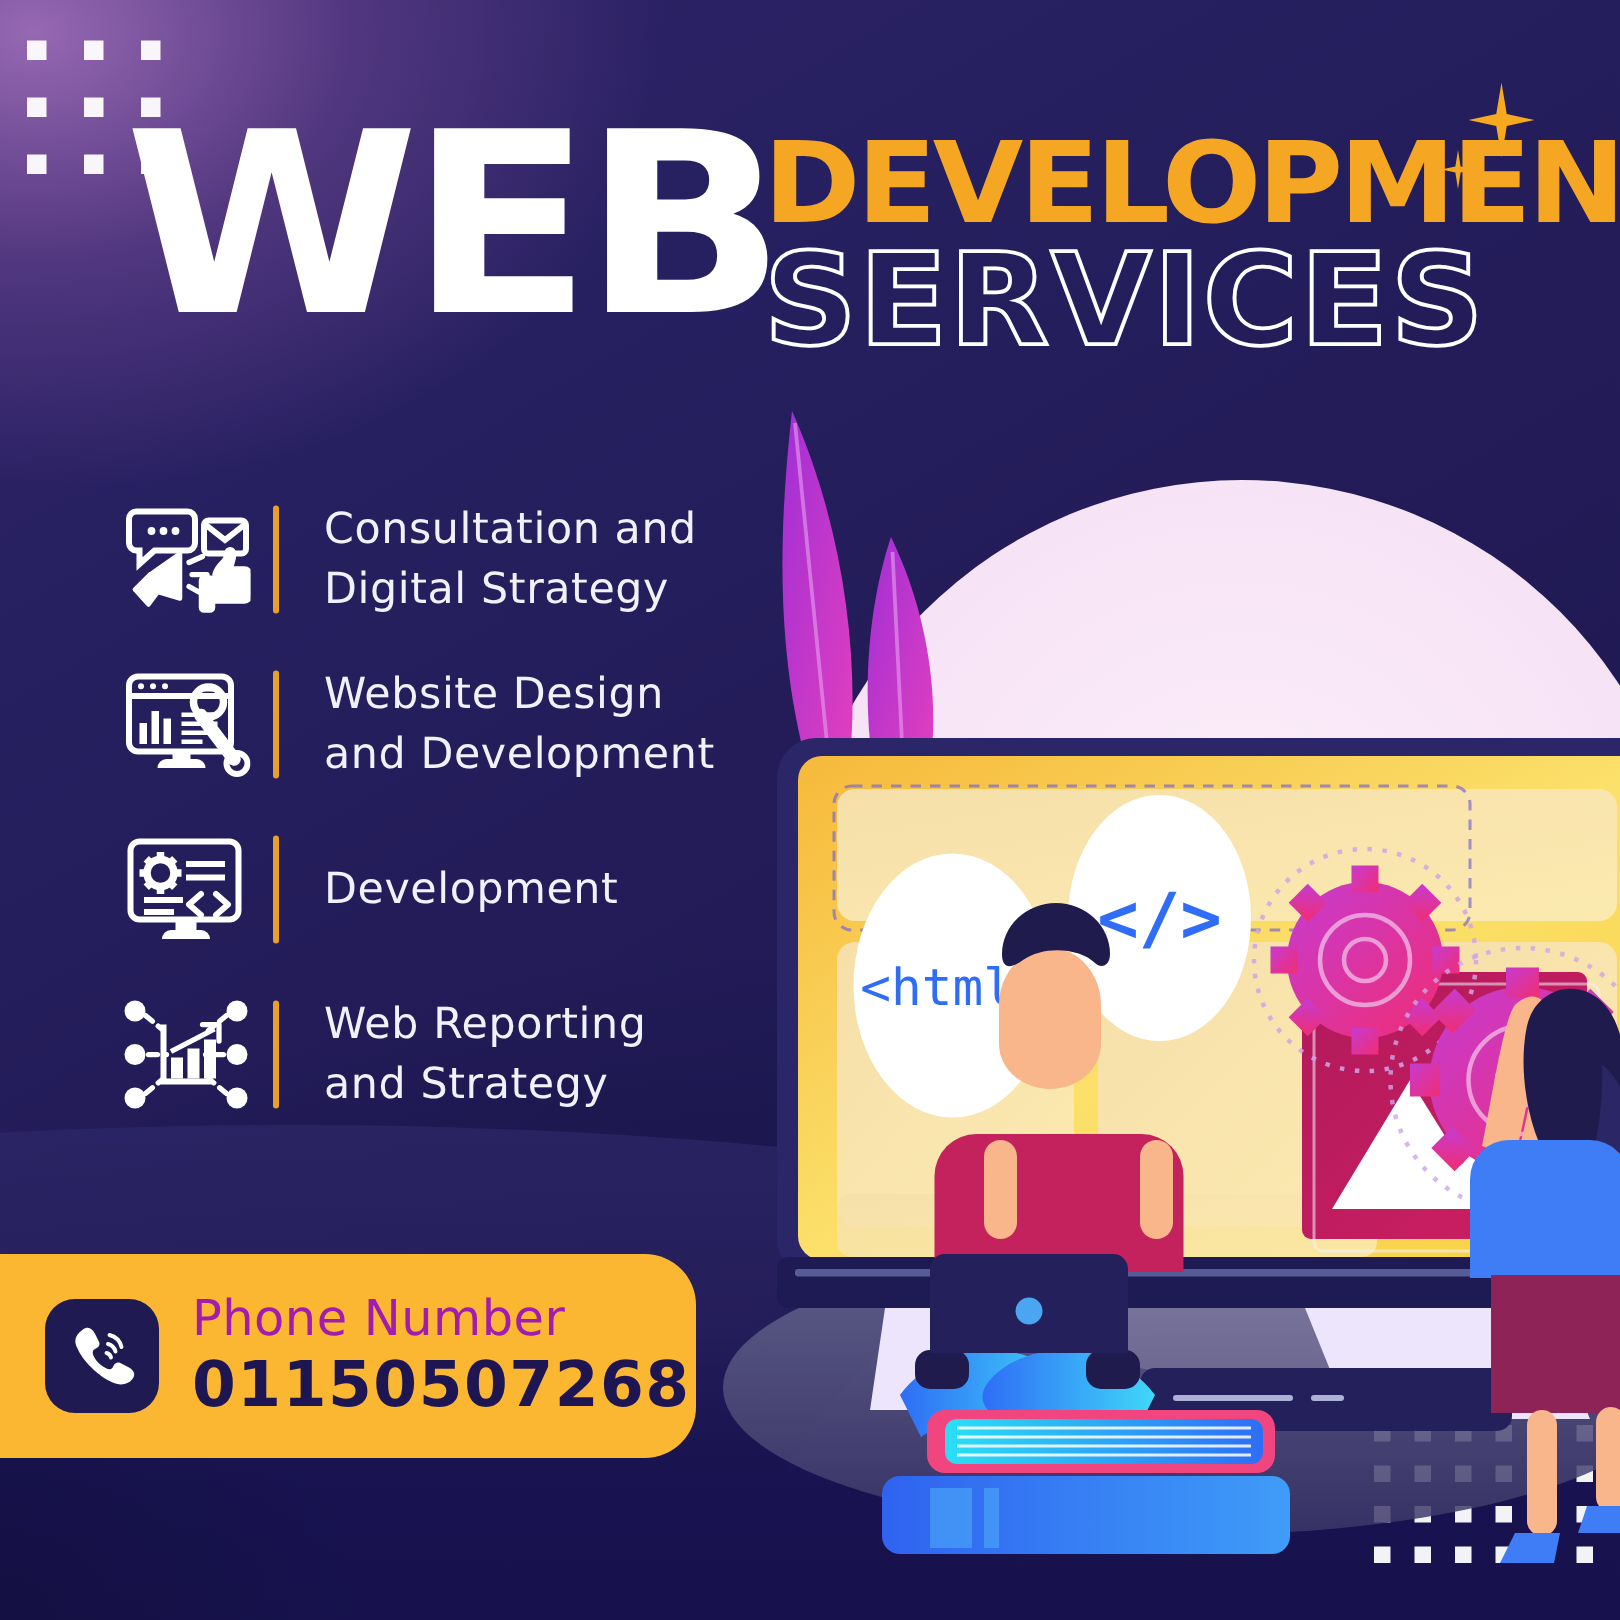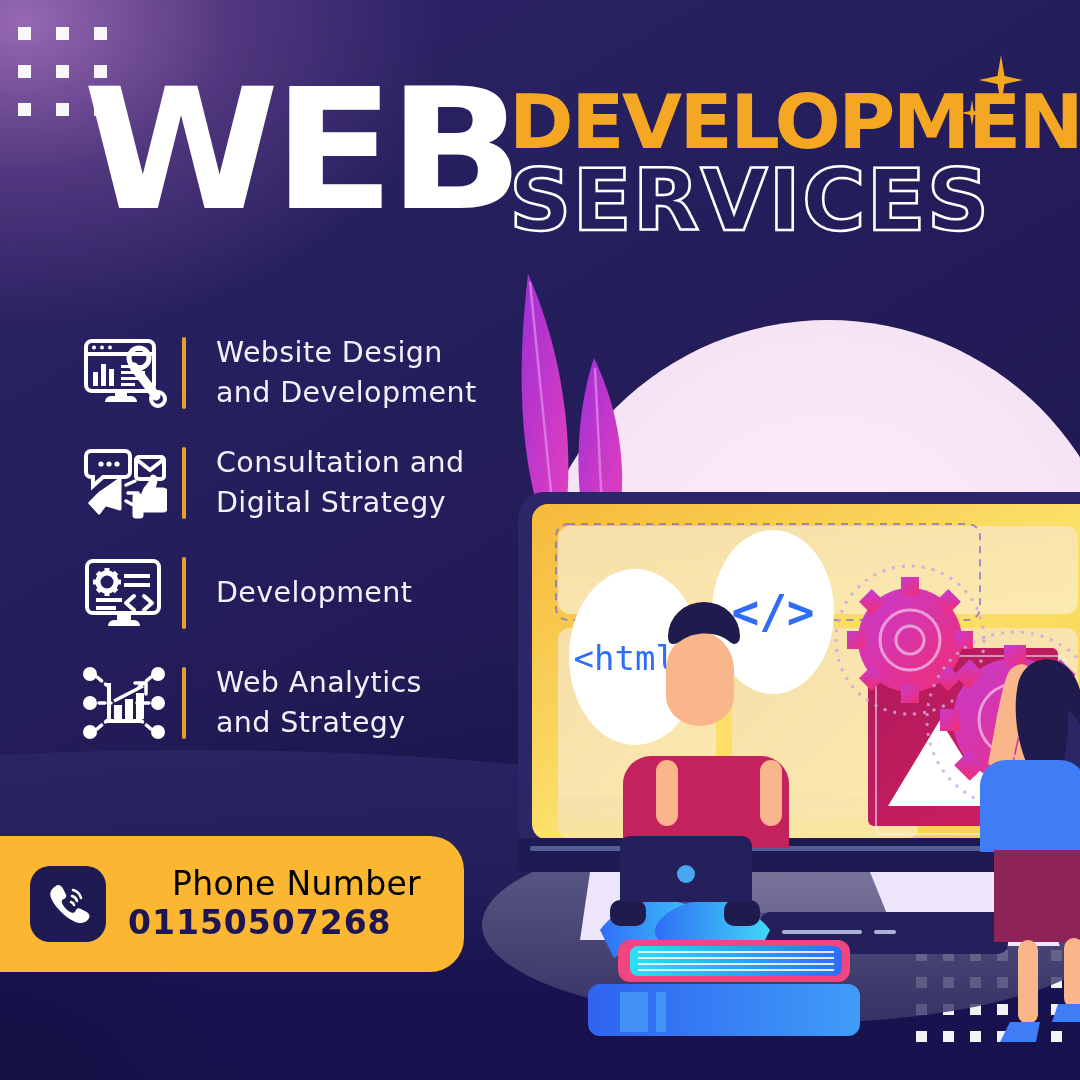--- a/index.html
+++ b/index.html
@@ -64,22 +64,22 @@
   .svc-icon svg{display:block;}
   .svc-bar{width:4px;height:72px;background:#e9a02a;border-radius:2px;margin:0 30px 0 4px;}
   .svc-text{color:#f2f0fa;font-size:28.5px;line-height:1.42;letter-spacing:.4px;}
 
   
   .phone-banner{position:absolute;left:-14px;top:836px;width:478px;height:136px;
     background:#fbb731;border-radius:0 34px 34px 0;display:flex;align-items:center;}
   .phone-chip{width:76px;height:76px;margin-left:44px;background:#1f1a52;
     border-radius:20px;display:flex;align-items:center;justify-content:center;flex:0 0 76px;}
   .phone-txt{margin-left:22px;}
-  .phone-label{color:#000000;font-size:33px;letter-spacing:.3px;line-height:1.1;margin-left:44px;}
-  .phone-num{color:#1d1653;font-size:33px;font-weight:bold;letter-spacing:1px;
+  .phone-label{color:#a21caf;font-size:33px;letter-spacing:.3px;line-height:1.1;}
+  .phone-num{color:#1d1653;font-size:42px;font-weight:bold;letter-spacing:1px;
     line-height:1.15;margin-top:2px;}
 
   
   .illu{position:absolute;left:470px;top:240px;width:640px;height:840px;}
   .illu svg{display:block;}
 </style>
 </head>
 <body>
 
 <div id="poster">
@@ -305,20 +305,43 @@
         <div class="hl-dev">DEVELOPMENT</div>
         <div class="hl-serv">SERVICES</div>
       </div>
     </div>
   </div>
 
   <div class="services">
 
     <div class="svc">
       <div class="svc-icon">
+        <svg width="86" height="76" viewBox="0 0 86 76" fill="none" stroke="#ffffff" stroke-width="4">
+          <path d="M10 6 h34 a5 5 0 0 1 5 5 v16 a5 5 0 0 1 -5 5 h-22 l-10 9 v-9 h-2 a5 5 0 0 1 -5 -5 v-16 a5 5 0 0 1 5 -5 Z"></path>
+          <circle cx="20" cy="19" r="2.6" fill="#fff" stroke="none"></circle>
+          <circle cx="28" cy="19" r="2.6" fill="#fff" stroke="none"></circle>
+          <circle cx="36" cy="19" r="2.6" fill="#fff" stroke="none"></circle>
+          <rect x="55" y="12" width="28" height="22" rx="3"></rect>
+          <path d="M55 14 l14 11 l14 -11"></path>
+          <path d="M9 58 l10 -10 l20 -14 v30 l-20 -6 Z" fill="#fff" stroke="#fff" stroke-width="3" stroke-linejoin="round"></path>
+          <path d="M9 58 l10 -10 l8 8 l-9 12 Z" fill="#fff" stroke="#fff" stroke-width="3" stroke-linejoin="round"></path>
+          <path d="M45 40 l9 -4 M47 48 l10 0 M45 56 l9 5" stroke-width="3.5" stroke-linecap="round"></path>
+          <path d="M62 48 c2 -8 8 -8 8 -14 c0 -4 5 -4 5 1 c0 4 -2 7 -2 9 h9 a4 4 0 0 1 4 4 v14 a4 4 0 0 1 -4 4 h-20 Z" fill="#fff" stroke="#fff" stroke-width="3" stroke-linejoin="round"></path>
+          <rect x="53" y="50" width="8" height="22" rx="2" fill="#fff" stroke="#fff" stroke-width="3"></rect>
+        </svg>
+      </div>
+      <div class="svc-bar"></div>
+      <div class="svc-text">
+        <div>Consultation and</div>
+        <div>Digital Strategy</div>
+      </div>
+    </div>
+
+    <div class="svc">
+      <div class="svc-icon">
         <svg width="86" height="74" viewBox="0 0 86 74" fill="none" stroke="#ffffff" stroke-width="4">
           <rect x="5" y="5" width="68" height="50" rx="6"></rect>
           <line x1="5" y1="18" x2="73" y2="18"></line>
           <circle cx="13" cy="11.5" r="2" fill="#fff" stroke="none"></circle>
           <circle cx="21" cy="11.5" r="2" fill="#fff" stroke="none"></circle>
           <circle cx="29" cy="11.5" r="2" fill="#fff" stroke="none"></circle>
           <g stroke="none" fill="#ffffff">
             <rect x="12" y="36" width="5" height="14"></rect>
               <rect x="20" y="28" width="5" height="22"></rect>
             <rect x="28" y="33" width="5" height="17"></rect>
@@ -332,43 +355,20 @@
           <circle cx="58" cy="22" r="10" stroke-width="5"></circle>
           <path d="M55 13 l6 0 M55 31 l6 0" stroke-width="4"></path>
           <path d="M53 31 L75 60" stroke-width="9" stroke-linecap="round"></path>
           <circle cx="77" cy="63" r="7" stroke-width="4" fill="none"></circle>
         </svg>
       </div>
       <div class="svc-bar"></div>
       <div class="svc-text">
         <div>Website Design</div>
         <div>and Development</div>
-      </div>
-    </div>
-
-    <div class="svc">
-      <div class="svc-icon">
-        <svg width="86" height="76" viewBox="0 0 86 76" fill="none" stroke="#ffffff" stroke-width="4">
-          <path d="M10 6 h34 a5 5 0 0 1 5 5 v16 a5 5 0 0 1 -5 5 h-22 l-10 9 v-9 h-2 a5 5 0 0 1 -5 -5 v-16 a5 5 0 0 1 5 -5 Z"></path>
-          <circle cx="20" cy="19" r="2.6" fill="#fff" stroke="none"></circle>
-          <circle cx="28" cy="19" r="2.6" fill="#fff" stroke="none"></circle>
-          <circle cx="36" cy="19" r="2.6" fill="#fff" stroke="none"></circle>
-          <rect x="55" y="12" width="28" height="22" rx="3"></rect>
-          <path d="M55 14 l14 11 l14 -11"></path>
-          <path d="M9 58 l10 -10 l20 -14 v30 l-20 -6 Z" fill="#fff" stroke="#fff" stroke-width="3" stroke-linejoin="round"></path>
-          <path d="M9 58 l10 -10 l8 8 l-9 12 Z" fill="#fff" stroke="#fff" stroke-width="3" stroke-linejoin="round"></path>
-          <path d="M45 40 l9 -4 M47 48 l10 0 M45 56 l9 5" stroke-width="3.5" stroke-linecap="round"></path>
-          <path d="M62 48 c2 -8 8 -8 8 -14 c0 -4 5 -4 5 1 c0 4 -2 7 -2 9 h9 a4 4 0 0 1 4 4 v14 a4 4 0 0 1 -4 4 h-20 Z" fill="#fff" stroke="#fff" stroke-width="3" stroke-linejoin="round"></path>
-          <rect x="53" y="50" width="8" height="22" rx="2" fill="#fff" stroke="#fff" stroke-width="3"></rect>
-        </svg>
-      </div>
-      <div class="svc-bar"></div>
-      <div class="svc-text">
-        <div>Consultation and</div>
-        <div>Digital Strategy</div>
       </div>
     </div>
 
     <div class="svc">
       <div class="svc-icon">
         <svg width="84" height="74" viewBox="0 0 84 74" fill="none" stroke="#ffffff" stroke-width="4">
           <rect x="5" y="5" width="72" height="52" rx="6"></rect>
           <g fill="#ffffff" stroke="none">
             <rect x="42" y="18" width="26" height="4"></rect>
               <rect x="42" y="27" width="26" height="4"></rect>
@@ -406,21 +406,21 @@
             <rect x="33" y="40" width="8" height="14"></rect>
               <rect x="44" y="34" width="8" height="20"></rect>
             <rect x="55" y="28" width="8" height="26"></rect>
           </g>
           <path d="M33 36 L62 21" stroke-width="3.5"></path>
           <path d="M54 18 h11 v11" stroke-width="3.5" stroke-linecap="round" stroke-linejoin="round"></path>
         </svg>
       </div>
       <div class="svc-bar"></div>
       <div class="svc-text">
-        <div>Web Analytics</div>
+        <div>Web Reporting</div>
         <div>and Strategy</div>
       </div>
     </div>
   </div>
 
   <div class="phone-banner">
     <div class="phone-chip">
       <svg width="44" height="44" viewBox="0 0 44 44" fill="none">
         <path d="M12 7 c4 -3 7 -1 9 3 l3 6 c1 3 -1 4 -3 5 c-2 1 -2 3 -1 5 c2 4 5 7 9 9 c2 1 4 1 5 -1
                  c1 -2 2 -4 5 -3 l6 3 c4 2 6 5 3 9 c-3 4 -9 5 -15 2 C24 41 12 30 8 20 C5 14 8 10 12 7 Z" fill="#ffffff" transform="translate(-2,-2) scale(0.92)"></path>

